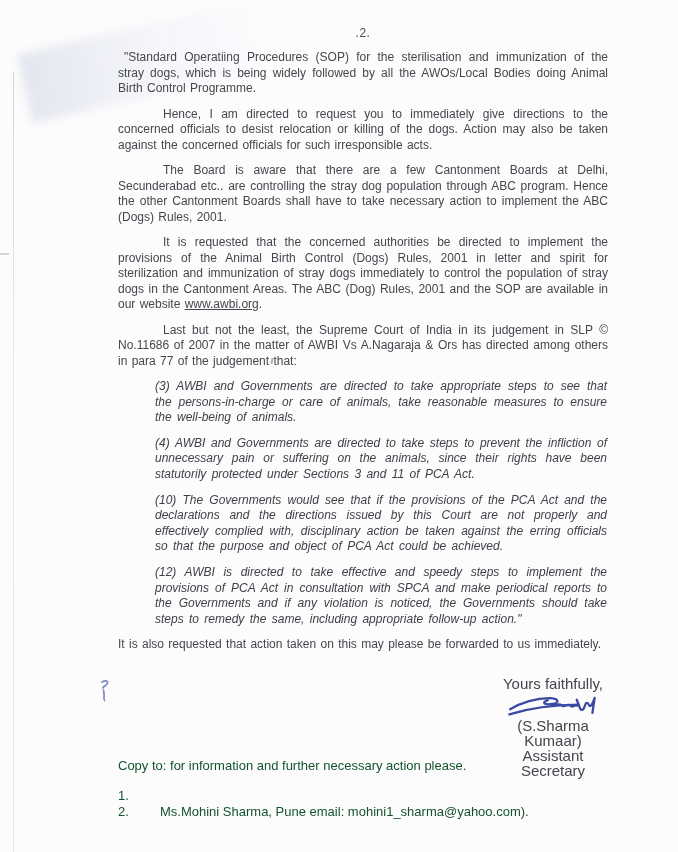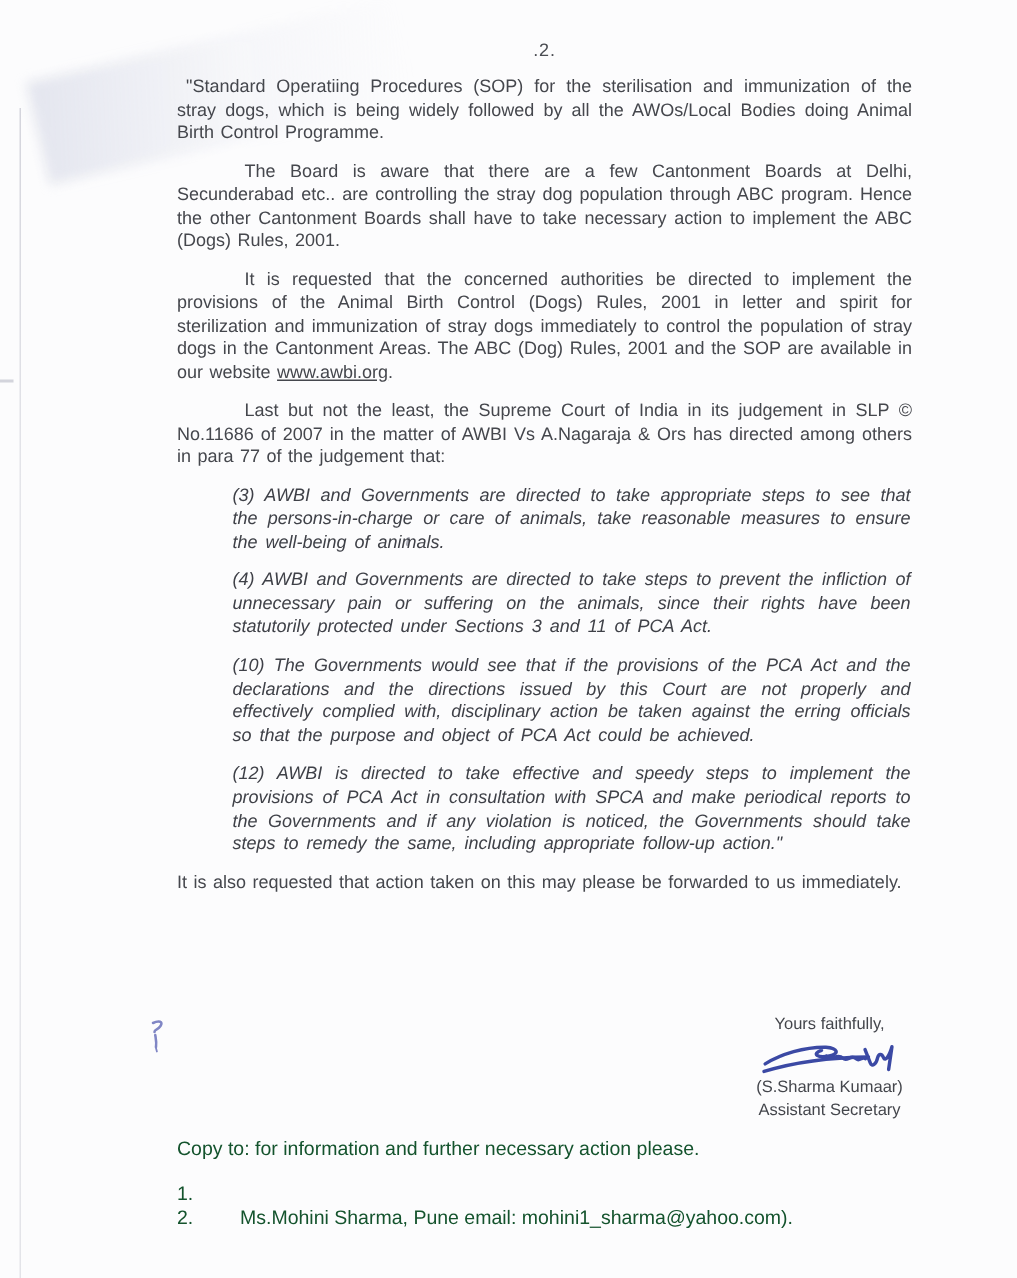--- a/index.html
+++ b/index.html
@@ -48,21 +48,21 @@
     font-size:12px; line-height:15.6px;
     text-align:justify;
     width:452px; margin:10px 0 0 37px;
     word-spacing:2px;
     color:#3f4148;
   }
   .link { text-decoration:underline; }
   
   .closing {
     position:absolute; left:492px; top:676px; width:122px;
-    text-align:center; font-size:11px; line-height:15px; color:#44464c;
+    text-align:center; font-size:15px; line-height:15px; color:#44464c;
   }
   .sig-svg { display:block; margin:1px auto -2px auto; transform:rotate(-3deg); }
   
   .copysec { position:absolute; left:118px; top:758px; font-size:13px; line-height:16px; color:#14532d; }
   .copy-items { margin-top:14px; }
   .copy-row { display:flex; }
   .copy-row .n { width:42px; }
 </style>
 </head>
 <body>
@@ -79,20 +79,21 @@
       <path d="M5 3 C9 1 12 2 10 5 C8 8 6 7 6 9 M6.5 11 C7 14 7.5 16 7 19" fill="none" stroke="#8086c5" stroke-width="1.7" stroke-linecap="round"></path>
       <path d="M6.8 19 L7.6 22" fill="none" stroke="#8086c5" stroke-width="1.2" stroke-linecap="round"></path>
     </svg>
   </div>
 
   <div class="col">
     <div class="pageno">.2.</div>
 
     <p class="body first">"Standard Operatiing Procedures (SOP) for the sterilisation and immunization of the stray dogs, which is being widely followed by all the AWOs/Local Bodies doing Animal Birth Control Programme.</p>
 
+    <p class="body ind">Hence, I am directed to request you to immediately give directions to the concerned officials to desist relocation or killing of the dogs. Action may also be taken against the concerned officials for such irresponsible acts.</p>
 
     <p class="body ind">The Board is aware that there are a few Cantonment Boards at Delhi, Secunderabad etc.. are controlling the stray dog population through ABC program. Hence the other Cantonment Boards shall have to take necessary action to implement the ABC (Dogs) Rules, 2001.</p>
 
     <p class="body ind">
       <span>It is requested that the concerned authorities be directed to implement the provisions of the Animal Birth Control (Dogs) Rules, 2001 in letter and spirit for sterilization and immunization of stray dogs immediately to control the population of stray dogs in the Cantonment Areas. The ABC (Dog) Rules, 2001 and the SOP are available in our website </span><span class="link">www.awbi.org</span><span>.</span>
     </p>
 
     <p class="body ind">Last but not the least, the Supreme Court of India in its judgement in SLP © No.11686 of 2007 in the matter of AWBI Vs A.Nagaraja &amp; Ors has directed among others in para 77 of the judgement that:</p>
 
     <p class="q">(3) AWBI and Governments are directed to take appropriate steps to see that the persons-in-charge or care of animals, take reasonable measures to ensure the well-being of animals.</p>

